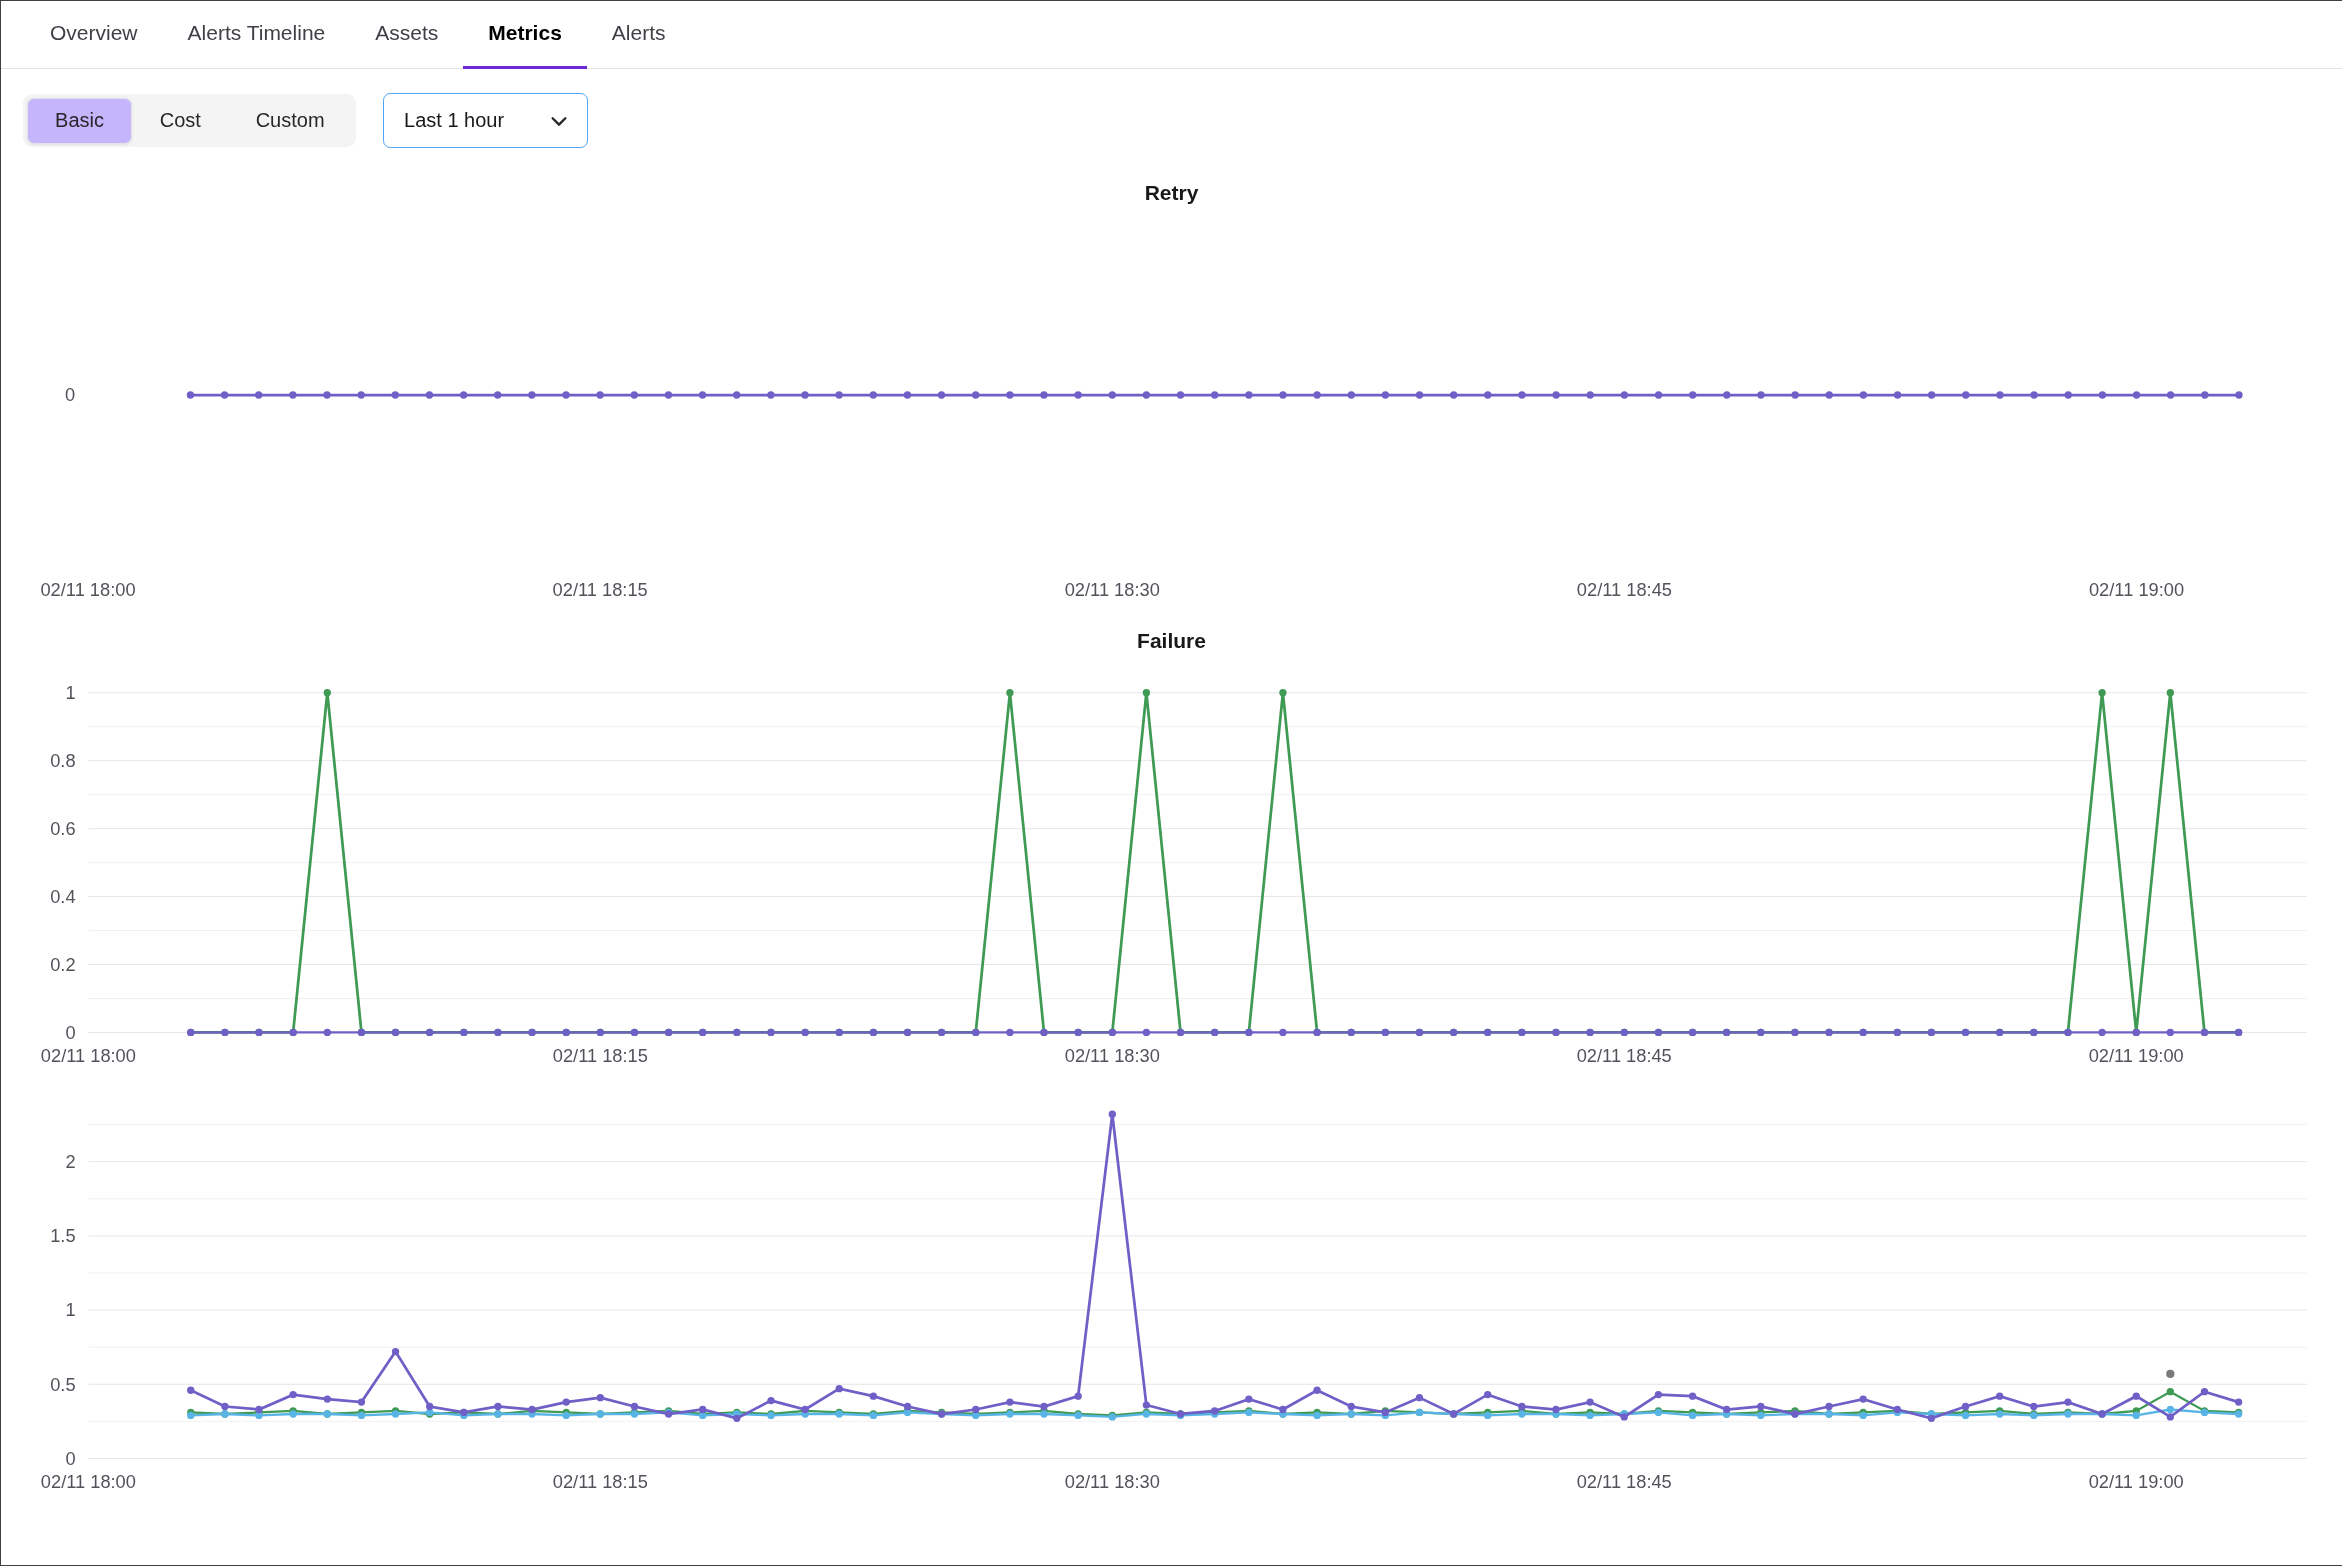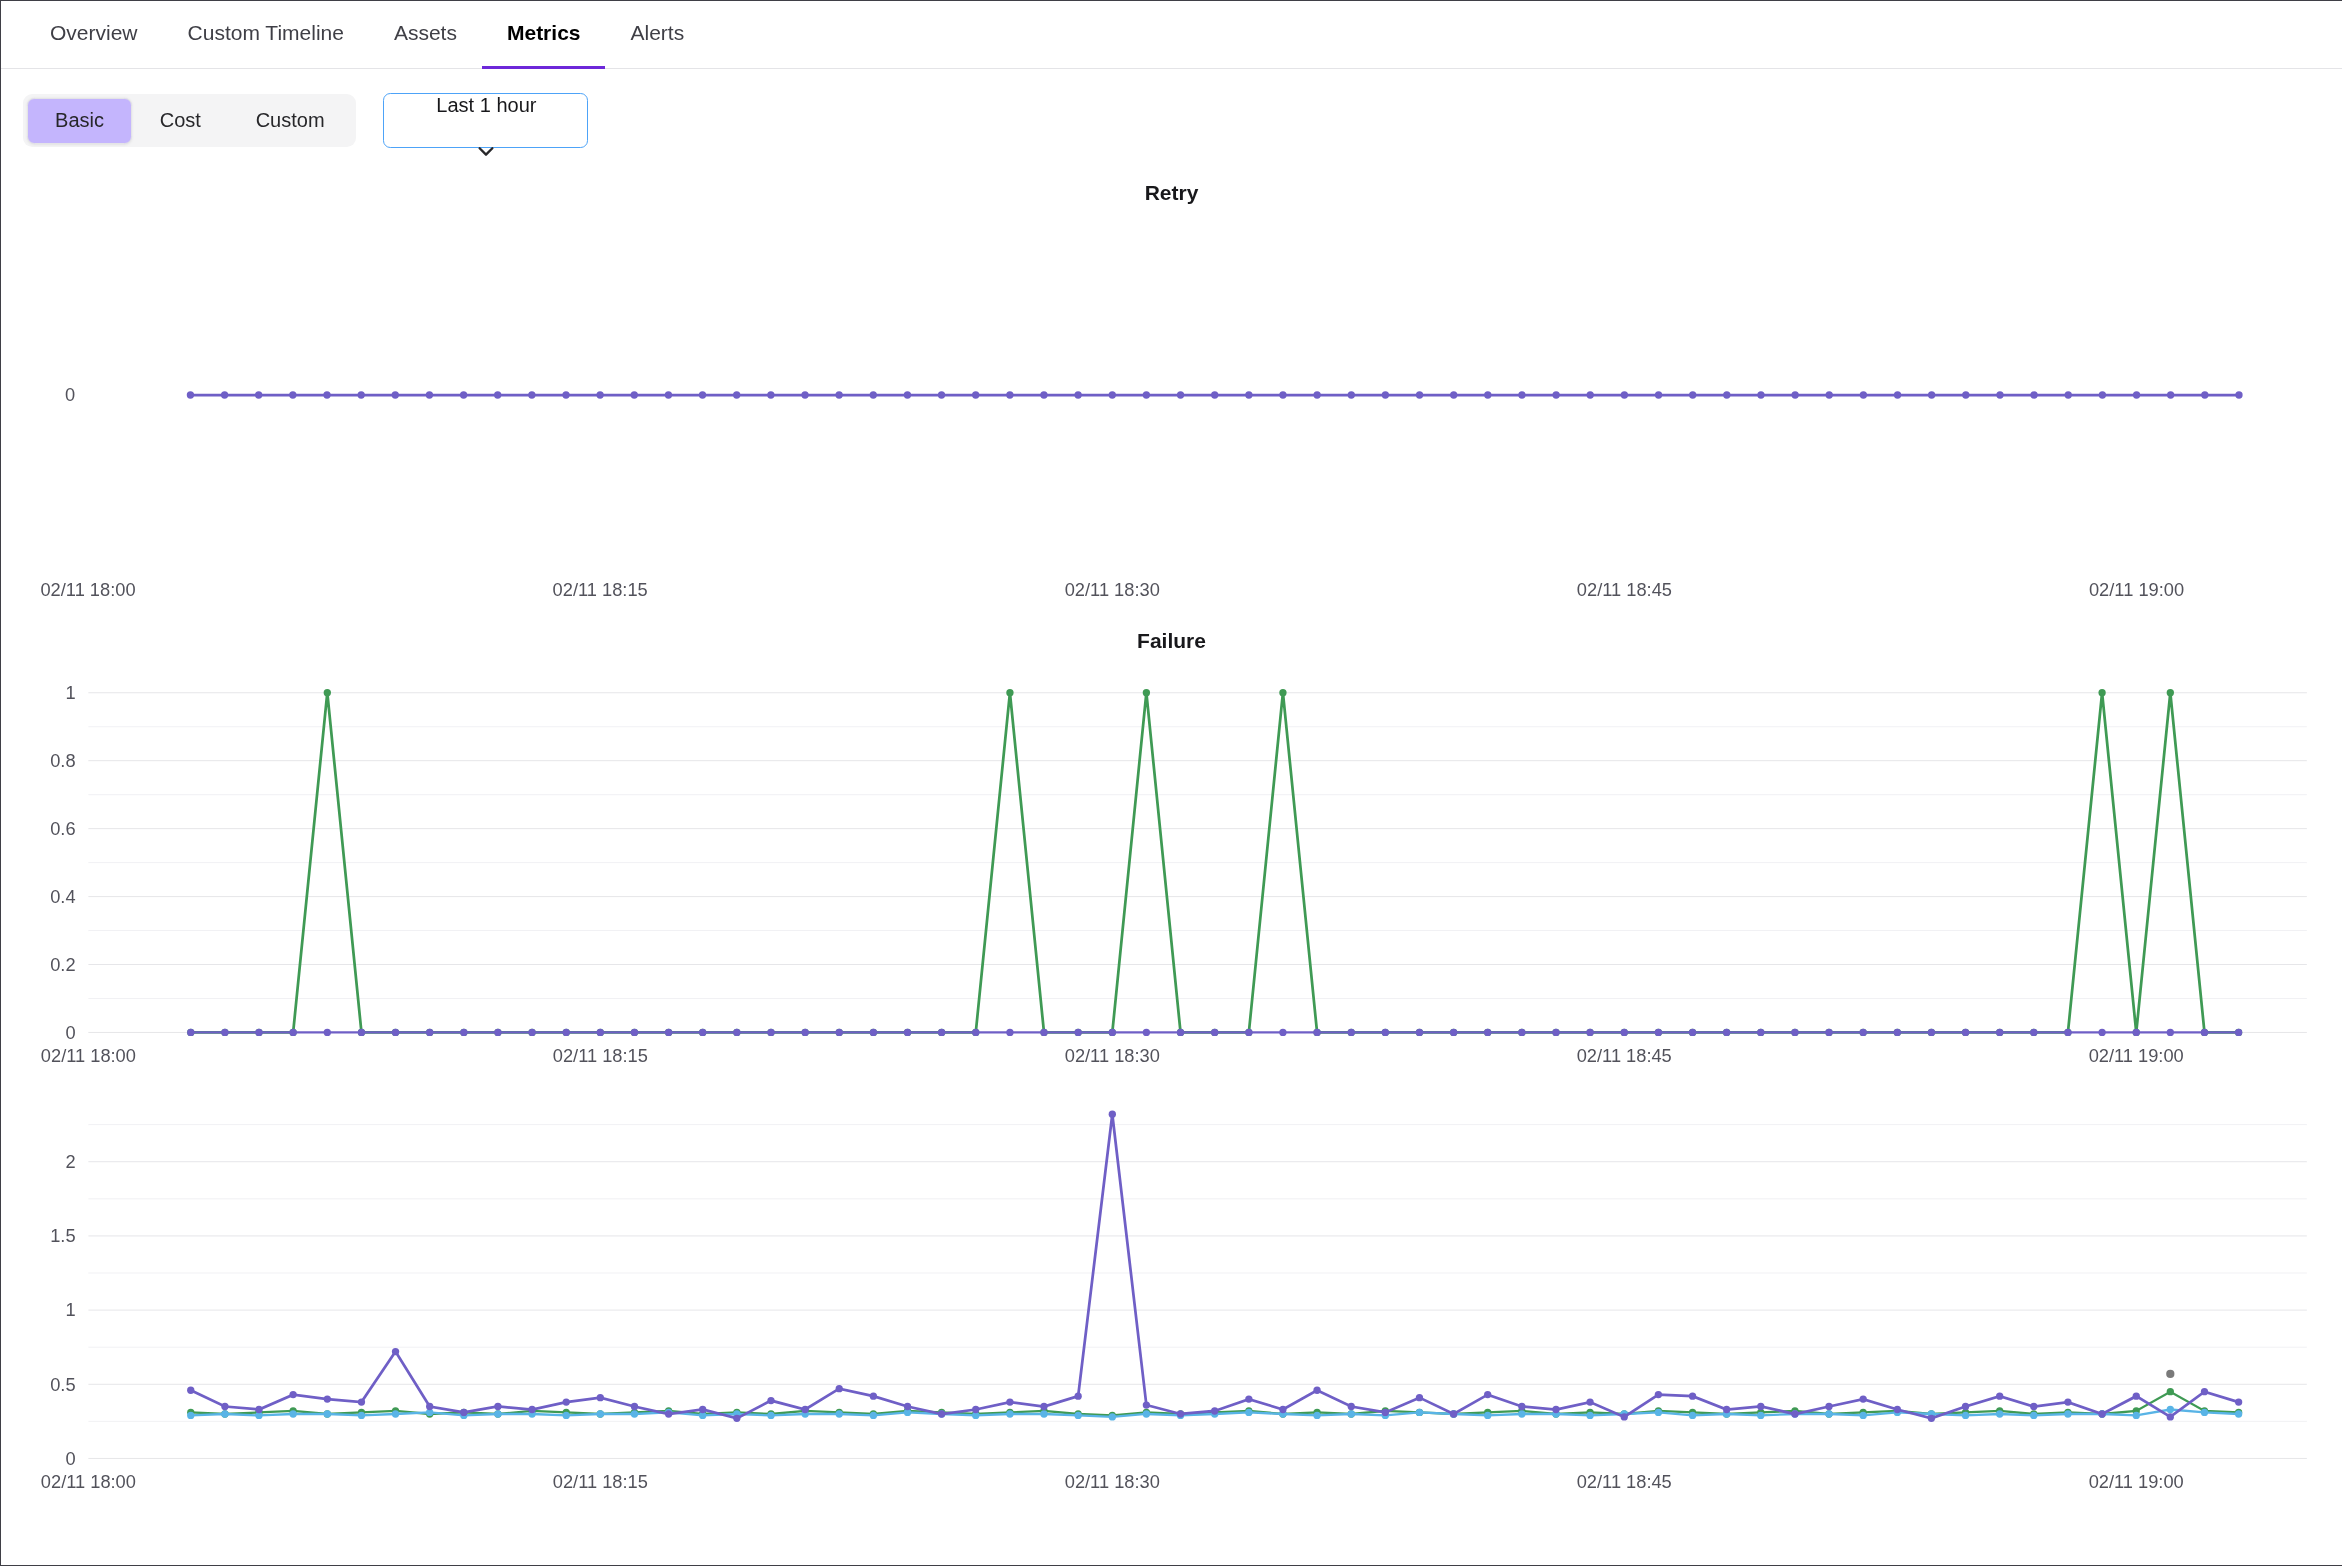--- a/index.html
+++ b/index.html
@@ -73,21 +73,20 @@
     height: 55px;
     min-width: 205px;
     padding: 0 18.3px 0 20px;
     border: 1.8px solid #4da3f8;
     border-radius: 7.3px;
     background:#fff;
     font-size: 20px;
     color:#18181b;
     cursor:pointer;
     white-space: nowrap;
-    flex-direction: column;
   }
   
   .chart-block { margin-top: 14.6px; }
   .chart-title {
     text-align:center;
     font-size: 21px;
     font-weight: 700;
     color:#18181b;
     margin: 16.4px 0 5.5px 0;
   }
@@ -98,21 +97,21 @@
     fill:#52525b;
   }
 </style>
 </head>
 <body>
 
 <div class="frame">
 
   <nav class="tabbar">
     <div class="tab">Overview</div>
-    <div class="tab">Custom Timeline</div>
+    <div class="tab">Alerts Timeline</div>
     <div class="tab">Assets</div>
     <div class="tab active">Metrics</div>
     <div class="tab">Alerts</div>
   </nav>
 
   <div class="controls">
     <div class="segmented">
       <div class="segment selected">Basic</div>
       <div class="segment">Cost</div>
       <div class="segment">Custom</div>

